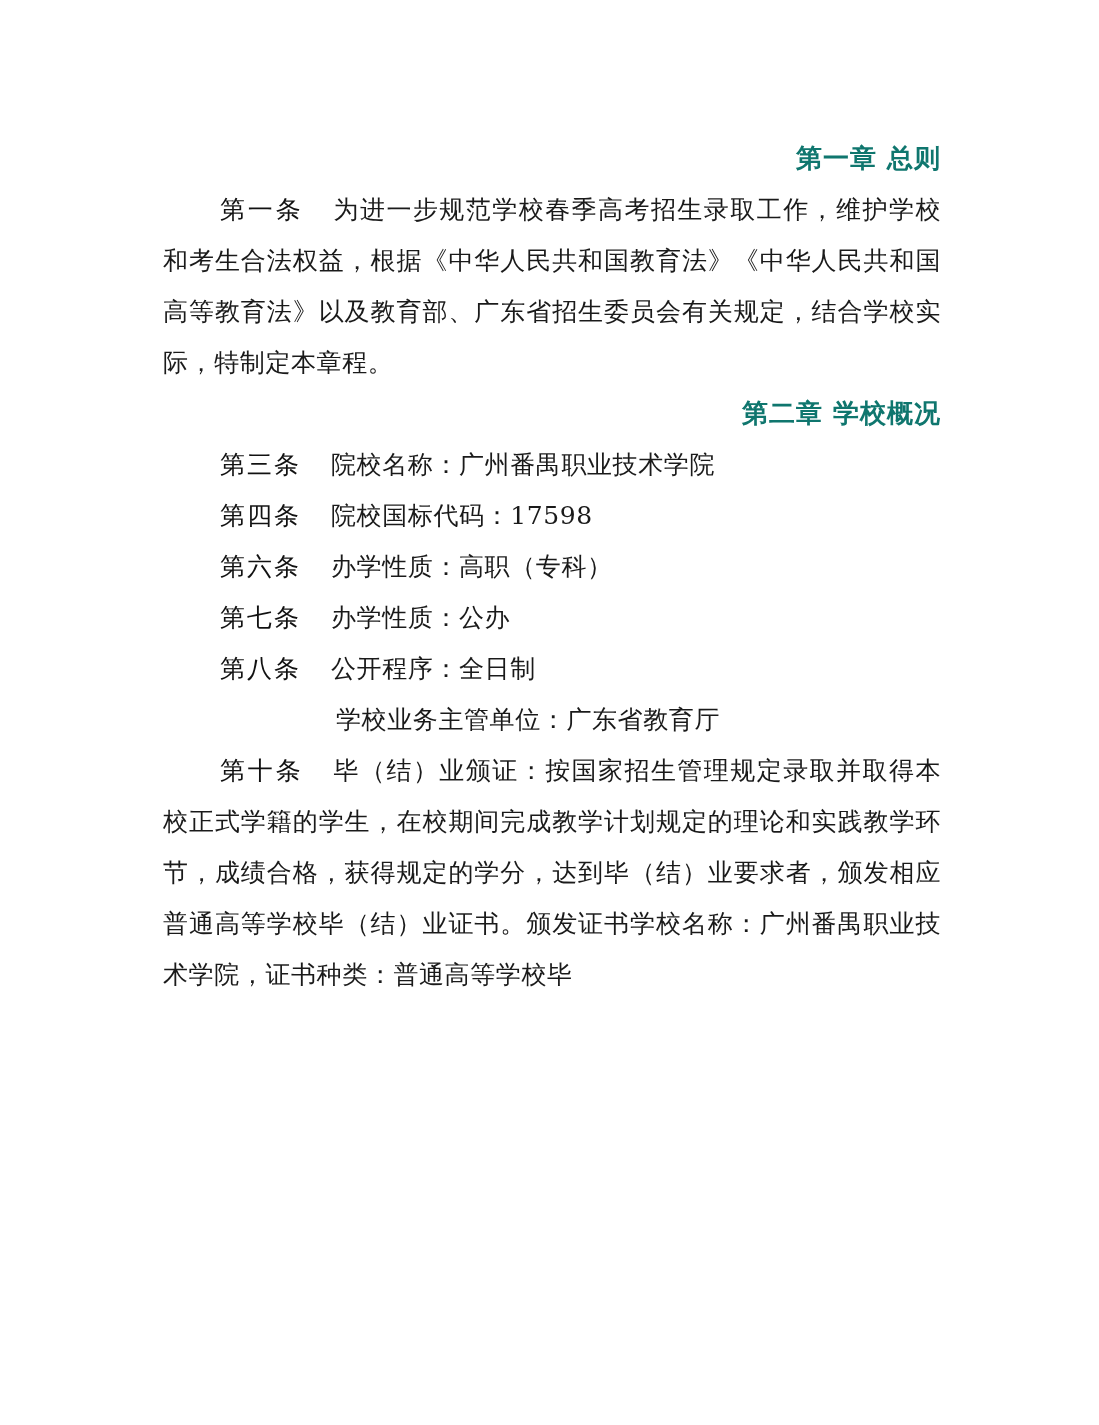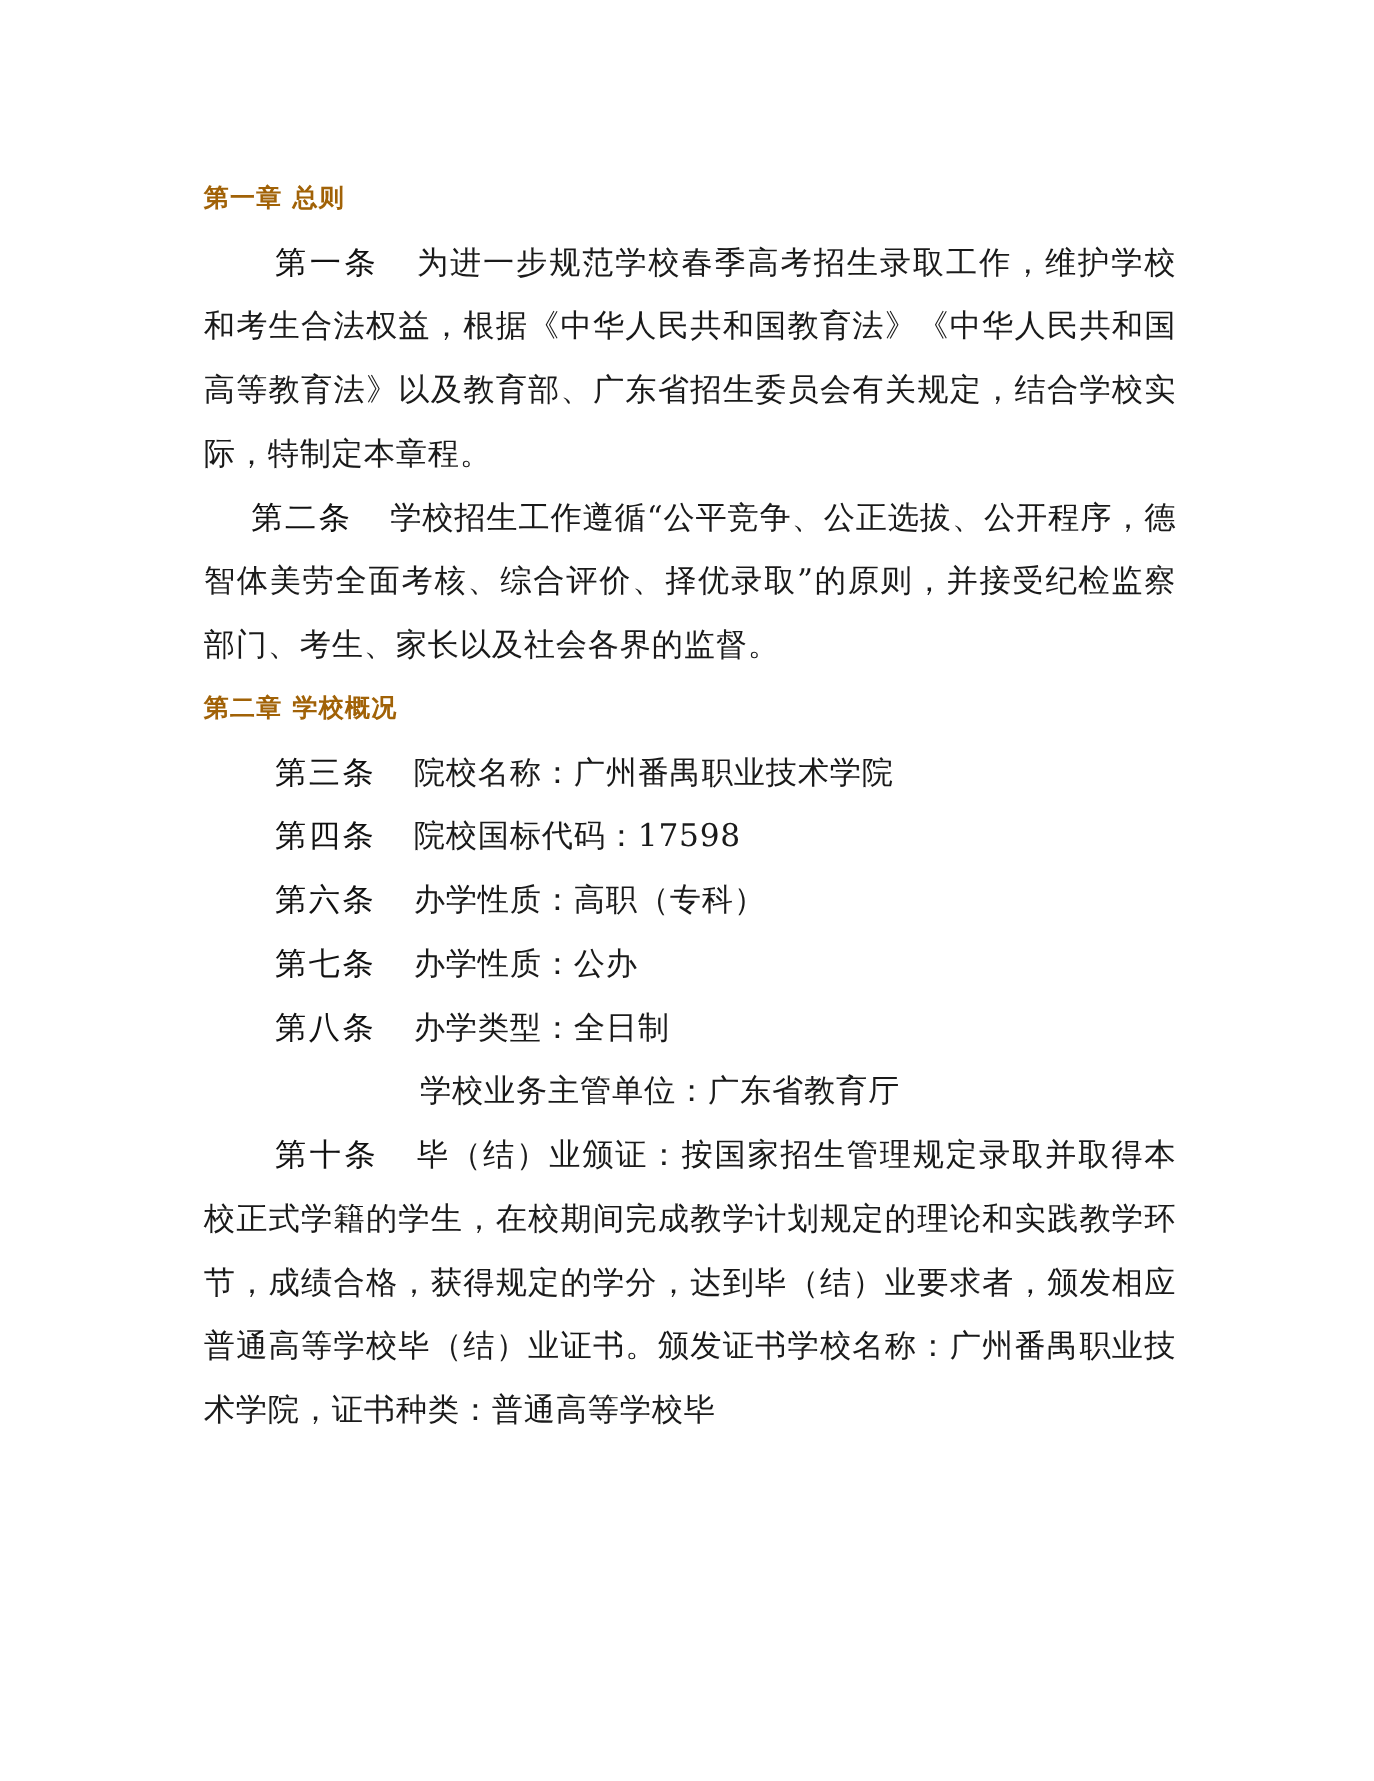--- a/index.html
+++ b/index.html
@@ -15,28 +15,28 @@
       color: #1a1a1a;
       font-family: "DejaVu Serif", "Liberation Serif", serif;
     }
     .page {
       position: absolute;
       left: 163px;
       top: 133px;
       width: 778px;
     }
     .chapter {
-      text-align: left;
+      text-align: right;
       font-family: "DejaVu Sans", "Liberation Sans", sans-serif;
       font-weight: bold;
-      font-size: 20px;
+      font-size: 26px;
       height: 51px;
       line-height: 51px;
       letter-spacing: 1px;
-      color: #a16207;
+      color: #0f766e;
     }
     .para {
       font-size: 25px;
       line-height: 51px;
       text-align: justify;
       text-align-last: left;
       letter-spacing: 0.6px;
       margin: 0;
     }
     .para.indent { text-indent: 57px; }
@@ -61,33 +61,32 @@
   </style>
 </head>
 <body>
 
 <div class="page">
 
   <div class="chapter">第一章  总则</div>
 
   <p class="para indent"><span class="art">第一条</span><span>为进一步规范学校春季高考招生录取工作，维护学校和考生合法权益，根据《中华人民共和国教育法》《中华人民共和国高等教育法》以及教育部、广东省招生委员会有关规定，结合学校实际，特制定本章程。</span></p>
 
-  <p class="para indent-small"><span class="art">第二条</span><span>学校招生工作遵循“公平竞争、公正选拔、公开程序，德智体美劳全面考核、综合评价、择优录取”的原则，并接受纪检监察部门、考生、家长以及社会各界的监督。</span></p>
 
   <div class="chapter">第二章  学校概况</div>
 
   <p class="para indent"><span class="art">第三条</span><span>院校名称：广州番禺职业技术学院</span></p>
 
   <p class="para indent"><span class="art">第四条</span><span>院校国标代码：17598</span></p>
 
 
   <p class="para indent"><span class="art">第六条</span><span>办学性质：高职（专科）</span></p>
 
   <p class="para indent"><span class="art">第七条</span><span>办学性质：公办</span></p>
 
-  <p class="para indent"><span class="art">第八条</span><span>办学类型：全日制</span></p>
+  <p class="para indent"><span class="art">第八条</span><span>公开程序：全日制</span></p>
 
 
   <div class="line sub">学校业务主管单位：广东省教育厅</div>
 
   <p class="para indent"><span class="art">第十条</span><span>毕（结）业颁证：按国家招生管理规定录取并取得本校正式学籍的学生，在校期间完成教学计划规定的理论和实践教学环节，成绩合格，获得规定的学分，达到毕（结）业要求者，颁发相应普通高等学校毕（结）业证书。颁发证书学校名称：广州番禺职业技术学院，证书种类：普通高等学校毕</span></p>
 
 </div>
 
 </body></html>

